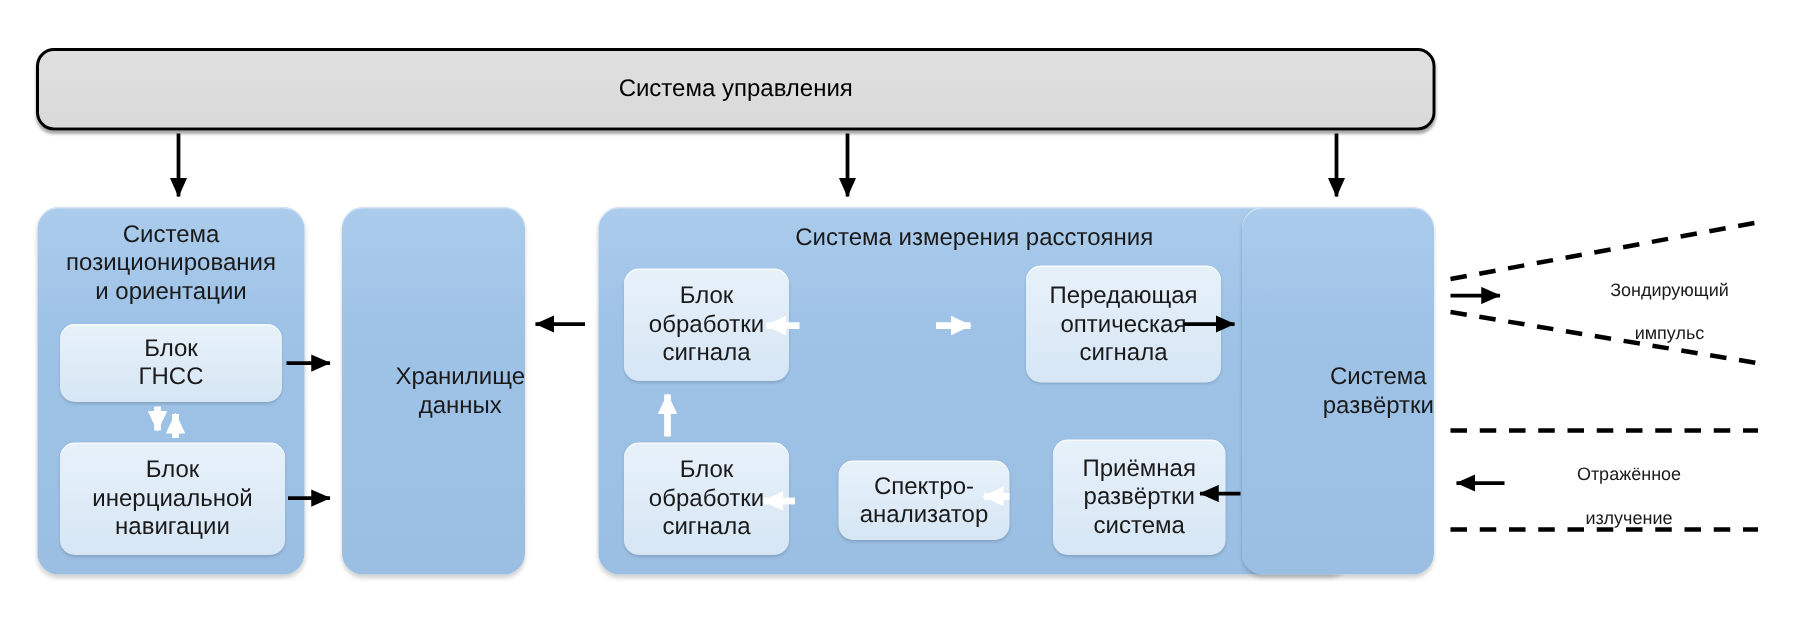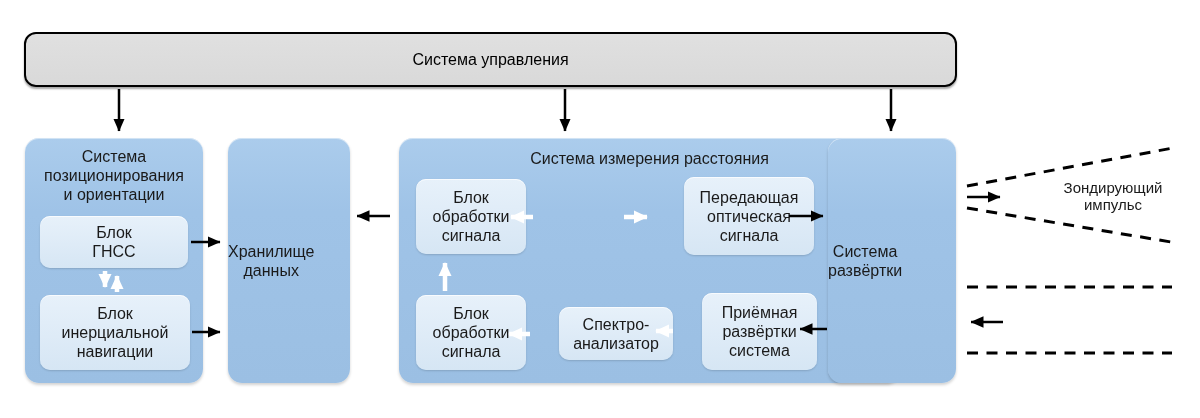--- a/index.html
+++ b/index.html
@@ -22,29 +22,29 @@
     border:2.5px solid #000;border-radius:12px;
     display:flex;align-items:center;justify-content:center;
     box-shadow:0 2px 2px rgba(0,0,0,.35);
     font-weight:normal;font-size:16px;color:#000;
   }
   .bigbox{
     position:absolute;box-sizing:border-box;border-radius:14px;
     background:linear-gradient(180deg,#ABCCEC,var(--outer-box) 30%,#9BBFE3);
     box-shadow:inset 0 1px 0 rgba(255,255,255,.45), 0 2px 3px rgba(0,0,0,.18);
   }
-  .bigbox.centered{display:flex;align-items:center;justify-content:flex-start;}
+  .bigbox.centered{display:flex;align-items:center;justify-content:flex-end;}
   .boxtitle{position:absolute;left:0;right:0;}
   .innerbox{
     position:absolute;box-sizing:border-box;border-radius:10px;
     background:linear-gradient(180deg,#E7F1FA,var(--inner-box) 55%,#D6E6F4);
     box-shadow:inset 0 1px 0 rgba(255,255,255,.7), 0 1px 2px rgba(0,0,0,.15);
     display:flex;align-items:center;justify-content:center;text-align:center;
   }
-  .side-label{position:absolute;font-size:15px;line-height:17px;}
+  .side-label{position:absolute;font-size:12px;line-height:29px;}
   svg.arrows{position:absolute;left:0;top:0;width:1200px;height:418px;pointer-events:none;}
   .ka{stroke:var(--arrow-black);stroke-width:2.5;fill:none;}
   .kw{stroke:var(--arrow-white);stroke-width:4.5;fill:none;}
   .kd{stroke:var(--arrow-black);stroke-width:3;fill:none;stroke-dasharray:11 8.5;}
   #mb path{fill:var(--arrow-black);}
   #mw path{fill:var(--arrow-white);}
 </style>
 </head>
 <body>
 
@@ -88,20 +88,22 @@
 система</div>
   </div>
 
   <div class="bigbox centered" style="left:828px;top:138px;width:128px;height:245px;">
     <div class="lbl">Система
 развёртки</div>
   </div>
 
   <div class="side-label lbl" style="left:1032px;top:179px;width:162px;">Зондирующий
 импульс</div>
+  <div class="side-label lbl" style="left:1006px;top:302px;width:160px;">Отражённое
+излучение</div>
 
   <svg class="arrows" viewBox="0 0 1200 418">
     <defs>
       <marker id="mb" markerWidth="5.2" markerHeight="4.6" refX="5" refY="2.3" orient="auto" markerUnits="strokeWidth">
         <path d="M0,0 L5.2,2.3 L0,4.6 Z"></path>
       </marker>
       <marker id="mw" markerWidth="3.1" markerHeight="2.9" refX="2.9" refY="1.45" orient="auto" markerUnits="strokeWidth">
         <path d="M0,0 L3.1,1.45 L0,2.9 Z"></path>
       </marker>
     </defs>

